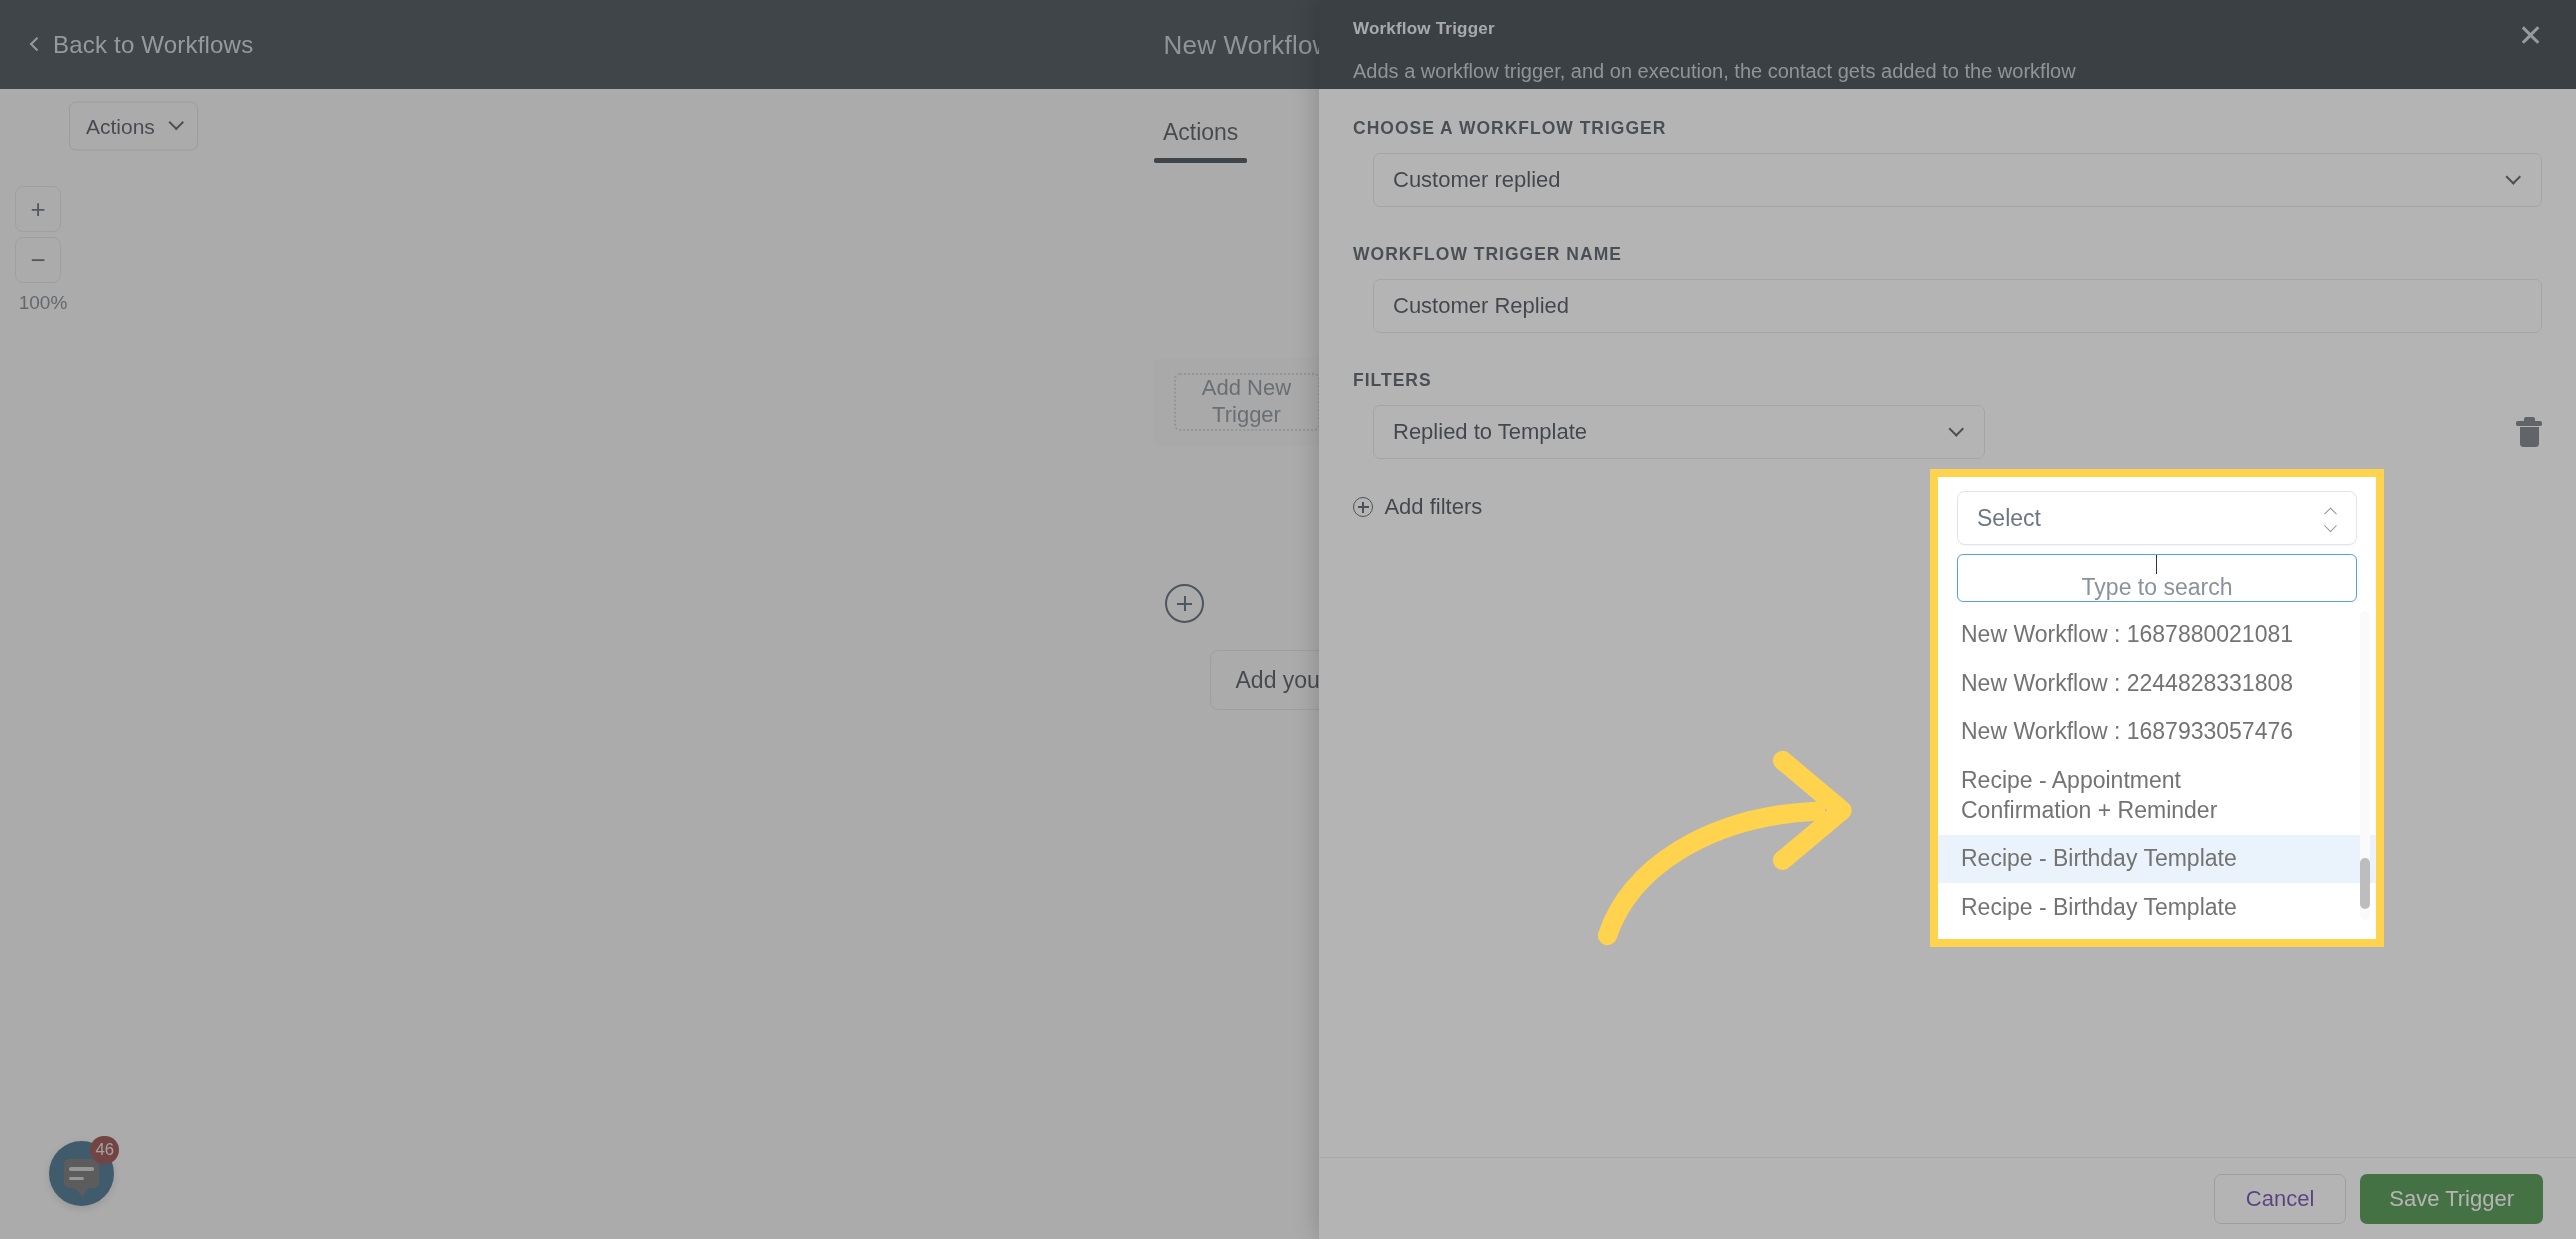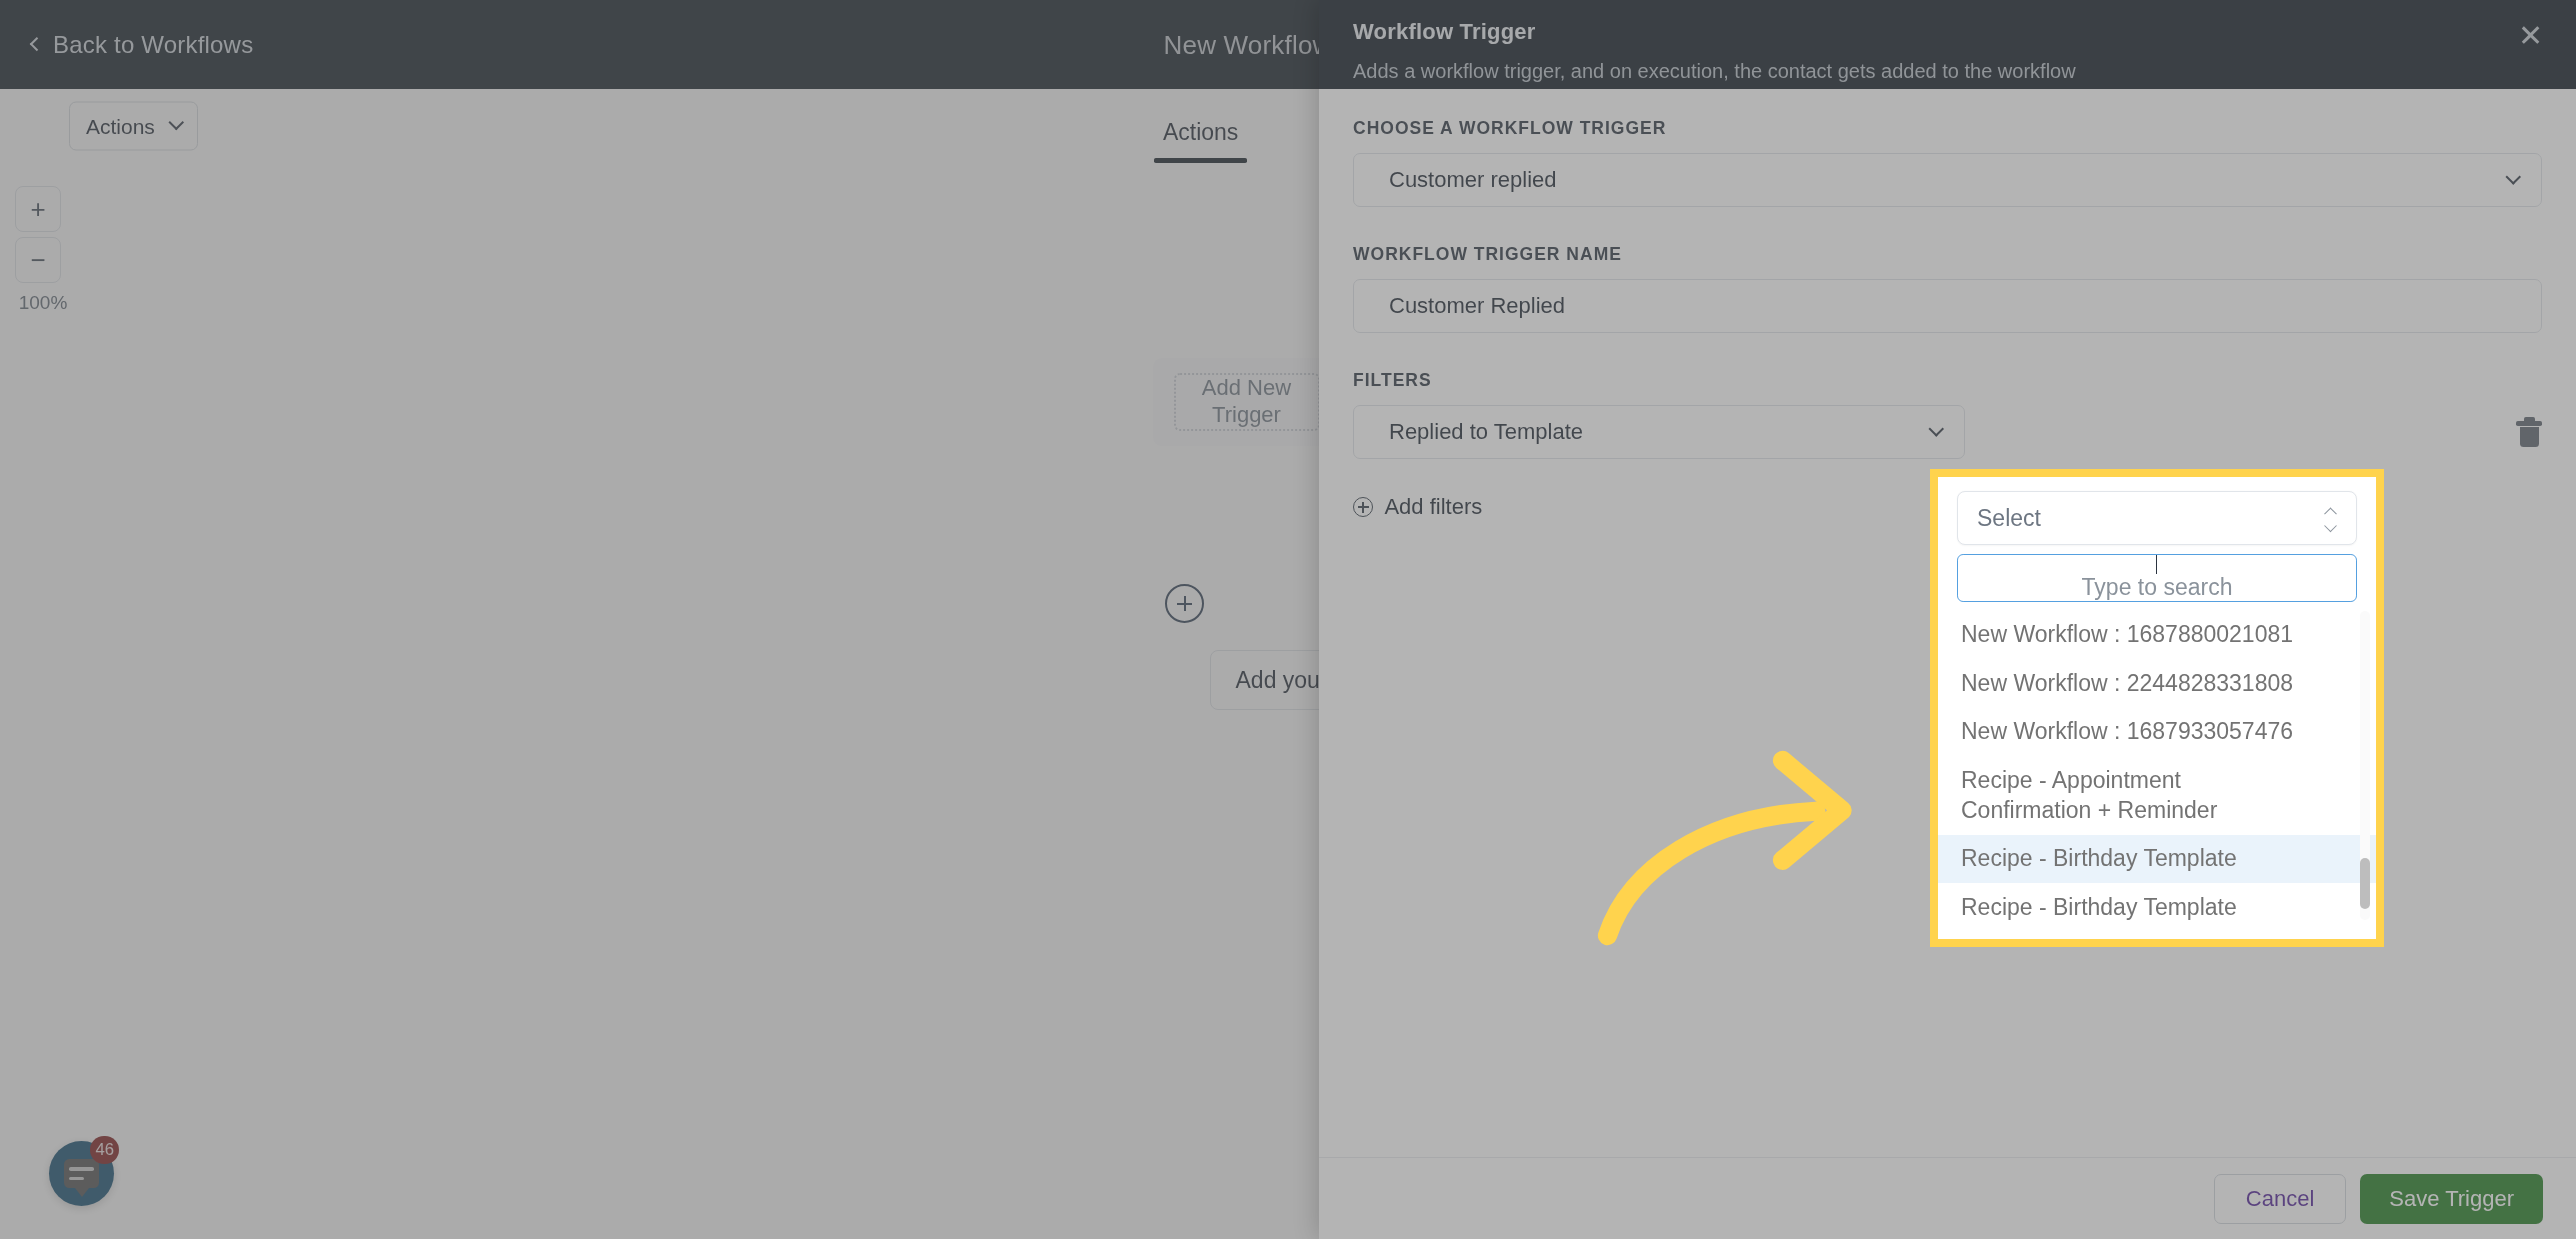--- a/index.html
+++ b/index.html
@@ -138,42 +138,42 @@
     background: #ffffff; box-shadow: -3.5px 0 23px rgba(0,0,0,.18);
   }
   .panel-dim { position: absolute; inset: 0; background: rgba(106,106,106,.50);
                pointer-events: none; }
   .panel-head {
     position: absolute; left: 0; top: 0; right: 0; height: 89px;
     background: #0d1721;
   }
   .panel-title {
     position: absolute; left: 34px; top: 19px; color: #e5e9ed;
-    font-size: 22px; font-weight: bold; letter-spacing: 0.2px;
+    font-size: 17px; font-weight: bold; letter-spacing: 0.2px;
   }
   .panel-sub {
     position: absolute; left: 34px; top: 60px; color: #b7bfc7; font-size: 20px;
   }
   .close-x {
     position: absolute; right: 26px; top: 16px; width: 39px; height: 39px;
     display: flex; align-items: center; justify-content: center;
     color: #c3cad1; font-size: 30px; line-height: 1;
   }
 
   .panel-body { position: absolute; left: 0; right: 0; top: 89px; bottom: 82px;
                 background: #ffffff; padding: 29px 34px 0 34px; }
 
   .field-label {
     font-size: 17.5px; font-weight: bold; letter-spacing: 1px;
     color: #2b3440; text-transform: uppercase; margin-bottom: 14px;
   }
   .control {
     height: 54px; border: 1.3px solid #dde1e6; border-radius: 7px;
     background: #fff; display: flex; align-items: center;
-    padding: 0 35px; font-size: 22px; color: #1b2430; position: relative;
+    padding: 0 19px; font-size: 22px; color: #1b2430; position: relative; margin-left: 20px;
   }
   .control .chev-down { position: absolute; right: 23px; }
   .gap { height: 37px; }
 
   .filters-row { display: flex; align-items: center; gap: 0; }
   .filters-row .control { width: 612px; }
   .trash {
     position: absolute; right: 34px; width: 26px; height: 30px;
   }
   .trash-lid { position: absolute; left: 0; right: 0; top: 4.4px; height: 4.4px;

